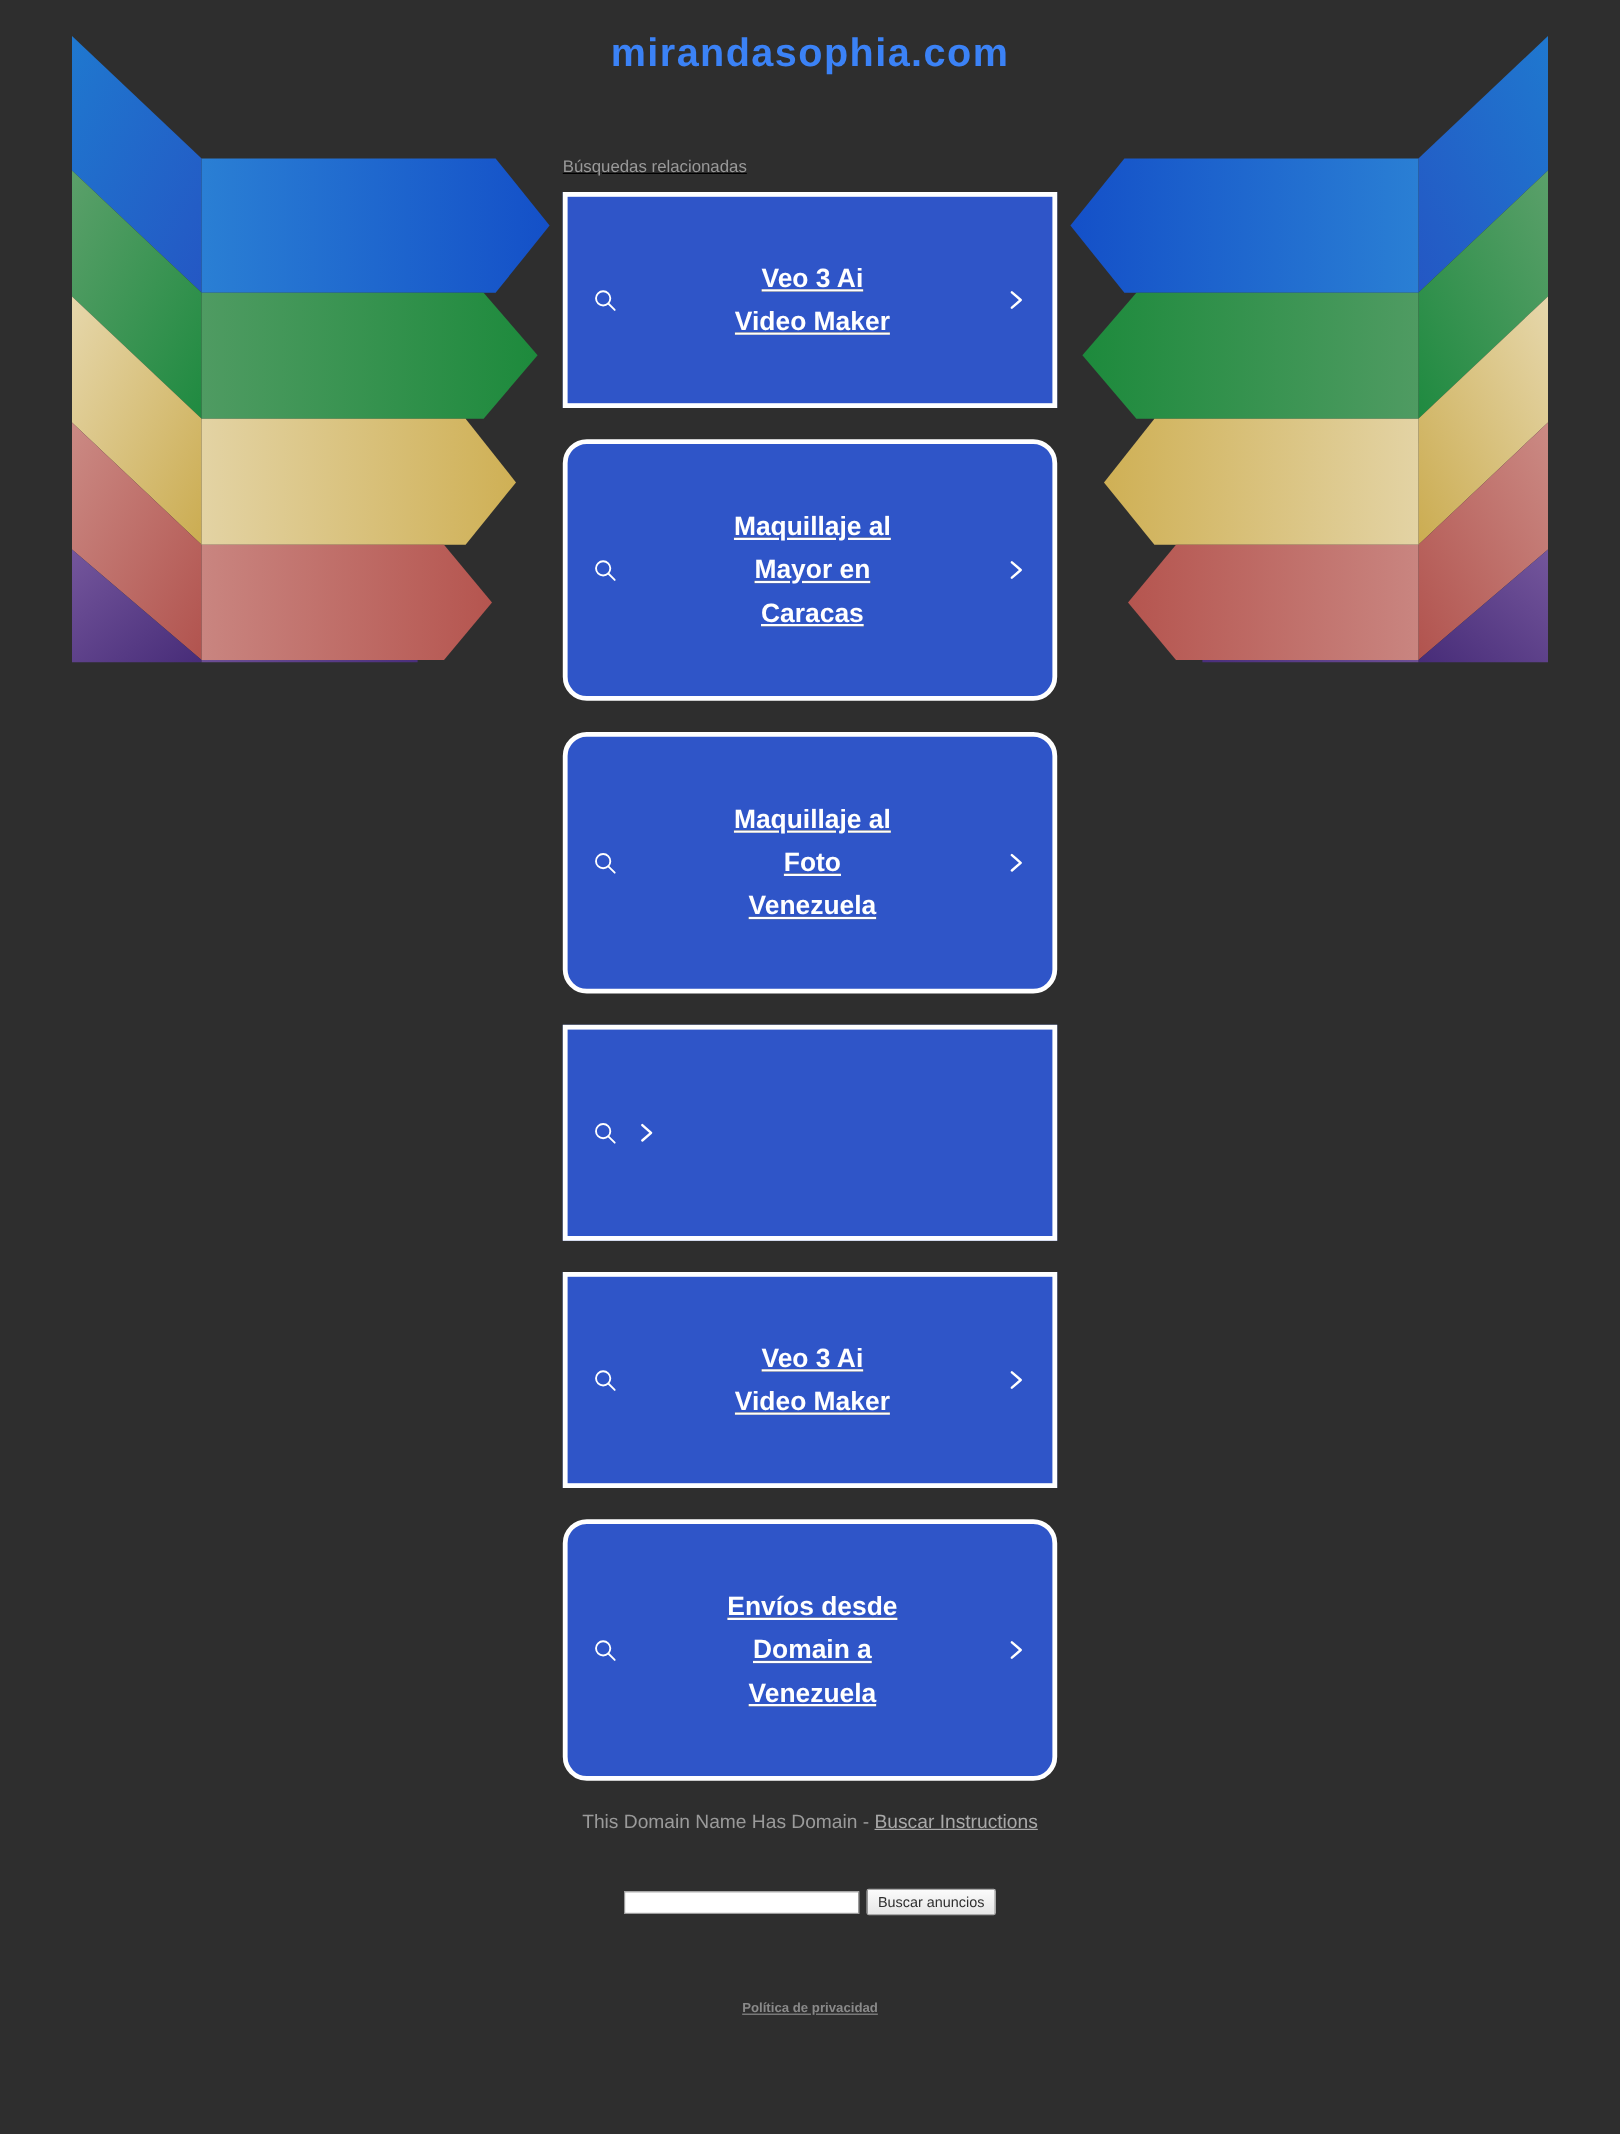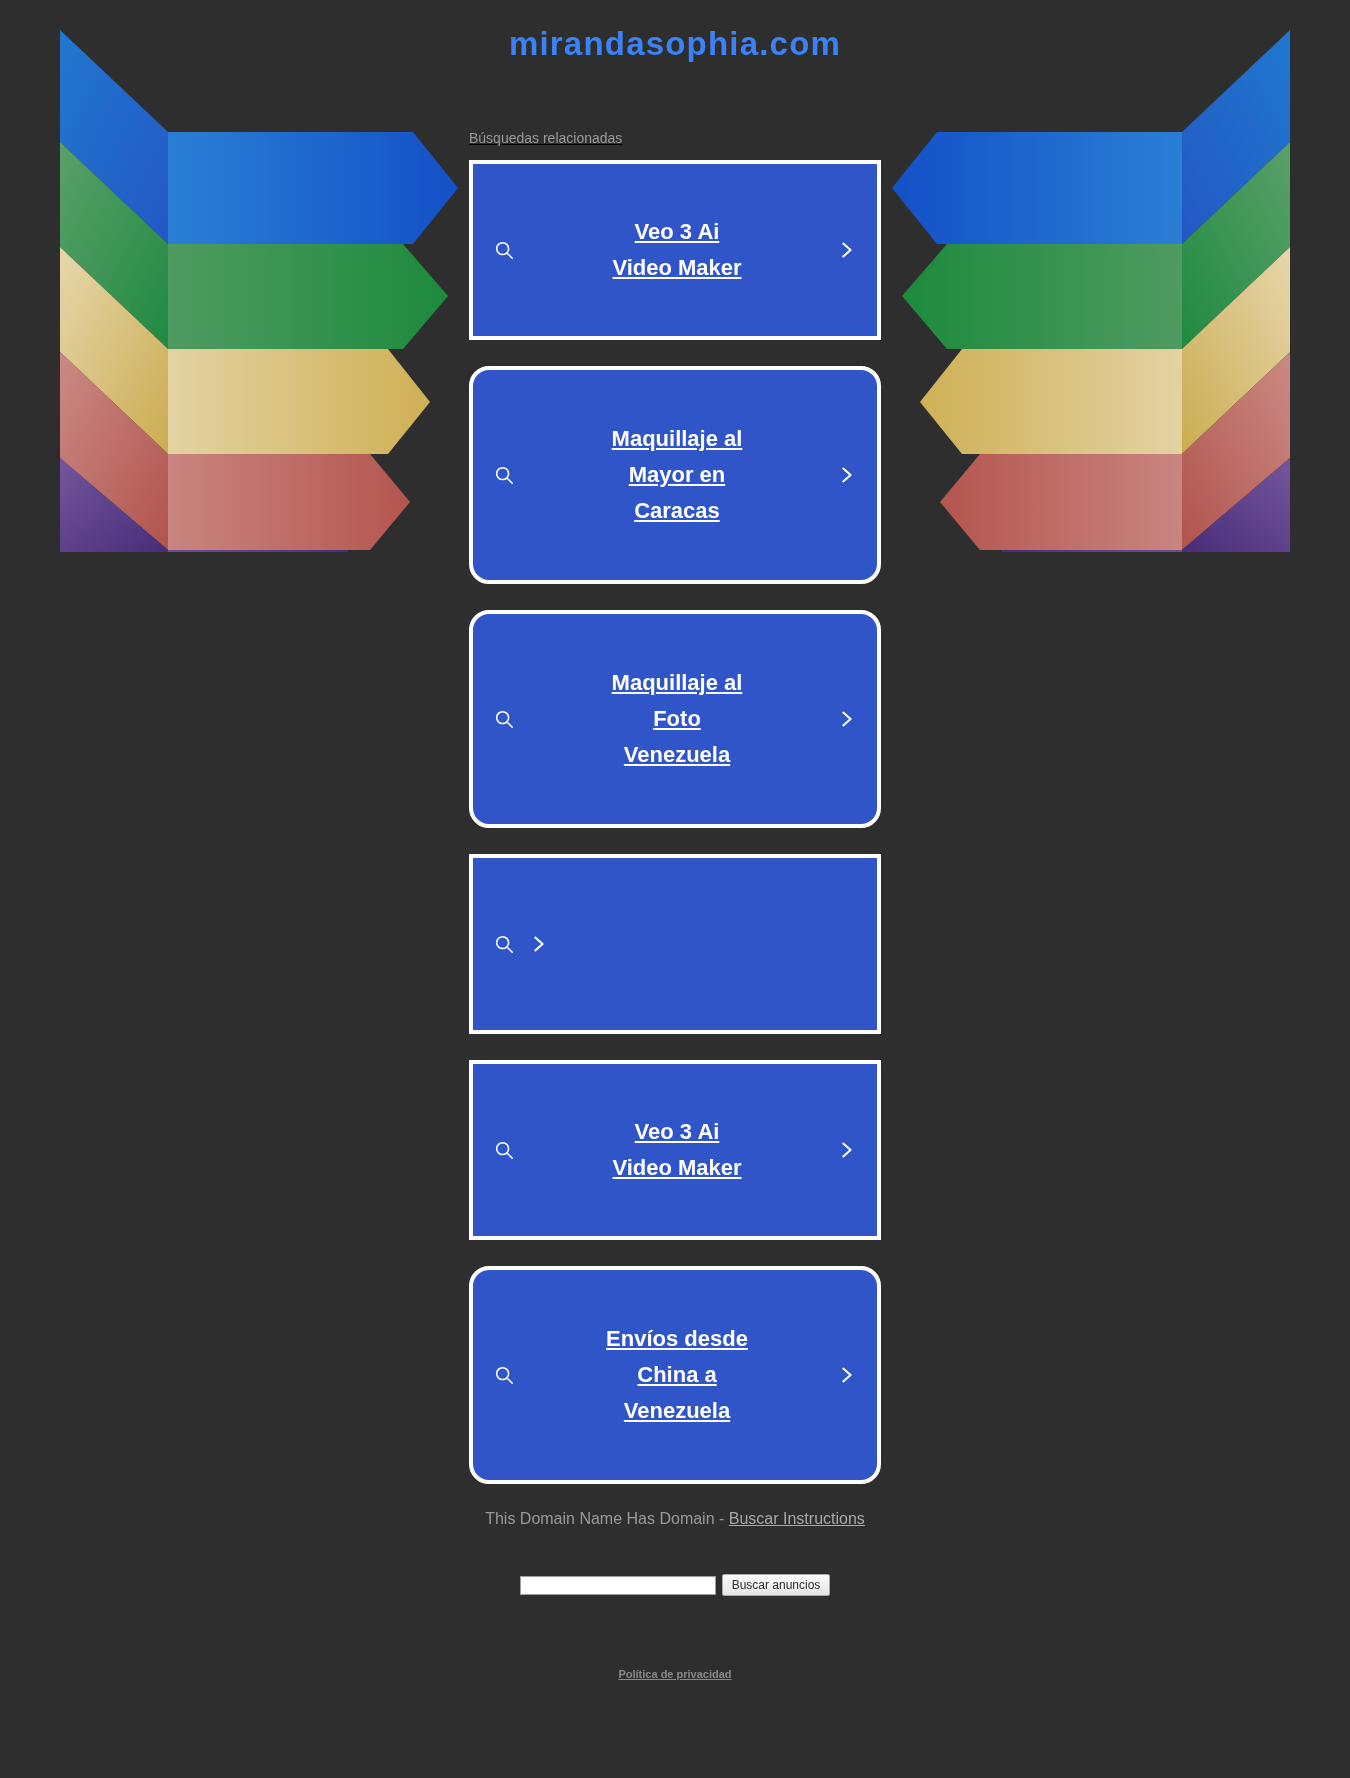--- a/index.html
+++ b/index.html
@@ -340,21 +340,21 @@
 
   <div class="ad-card h3">
     <span class="search-icon">
       <svg width="22" height="22" viewBox="0 0 24 24" fill="none" stroke="currentColor" stroke-width="1.7">
         <circle cx="10.5" cy="10.5" r="6.5"></circle>
           <line x1="15.2" y1="15.2" x2="21" y2="21" stroke-linecap="round"></line>
       </svg>
     </span>
     <span class="ad-text">
       <span class="ad-line">Envíos desde</span>
-      <span class="ad-line">China a</span>
+      <span class="ad-line">Domain a</span>
       <span class="ad-line">Venezuela</span>
     </span>
     <span class="chevron">
       <svg width="22" height="22" viewBox="0 0 24 24" fill="none" stroke="currentColor" stroke-width="2.2" stroke-linecap="round" stroke-linejoin="round">
         <polyline points="9,5 17,12 9,19"></polyline>
       </svg>
     </span>
   </div>
 
 </div>

